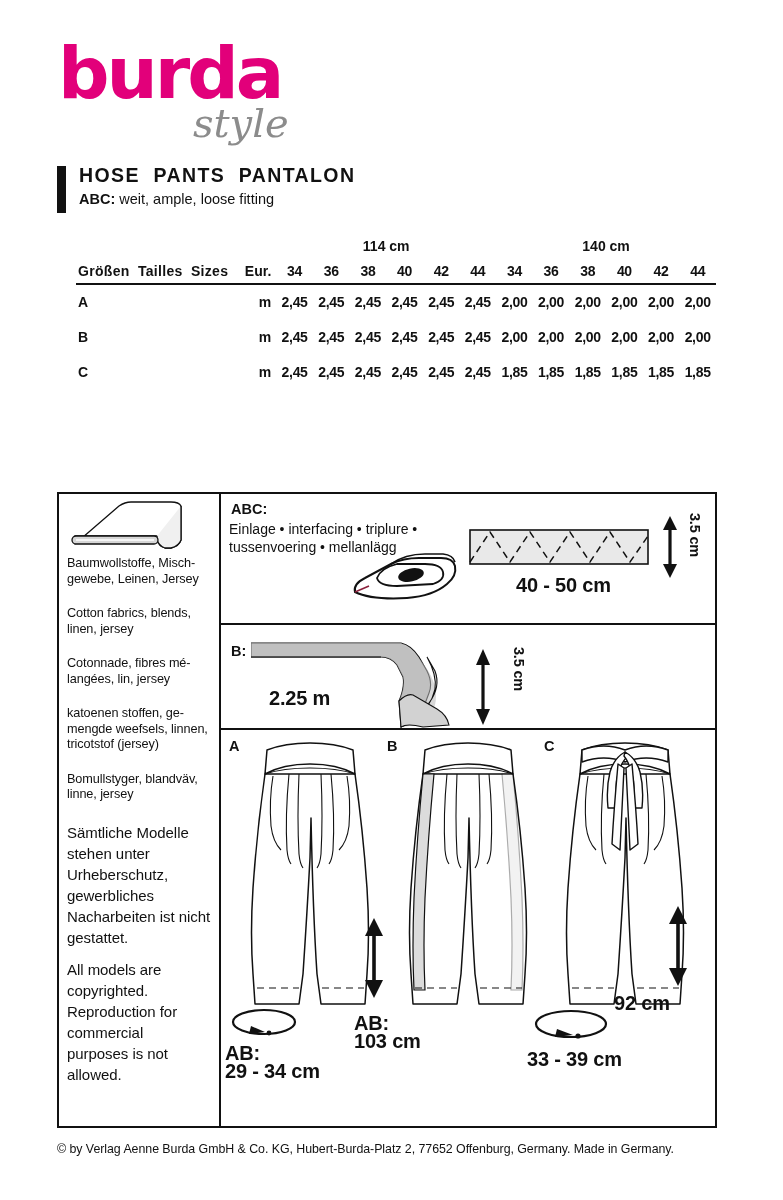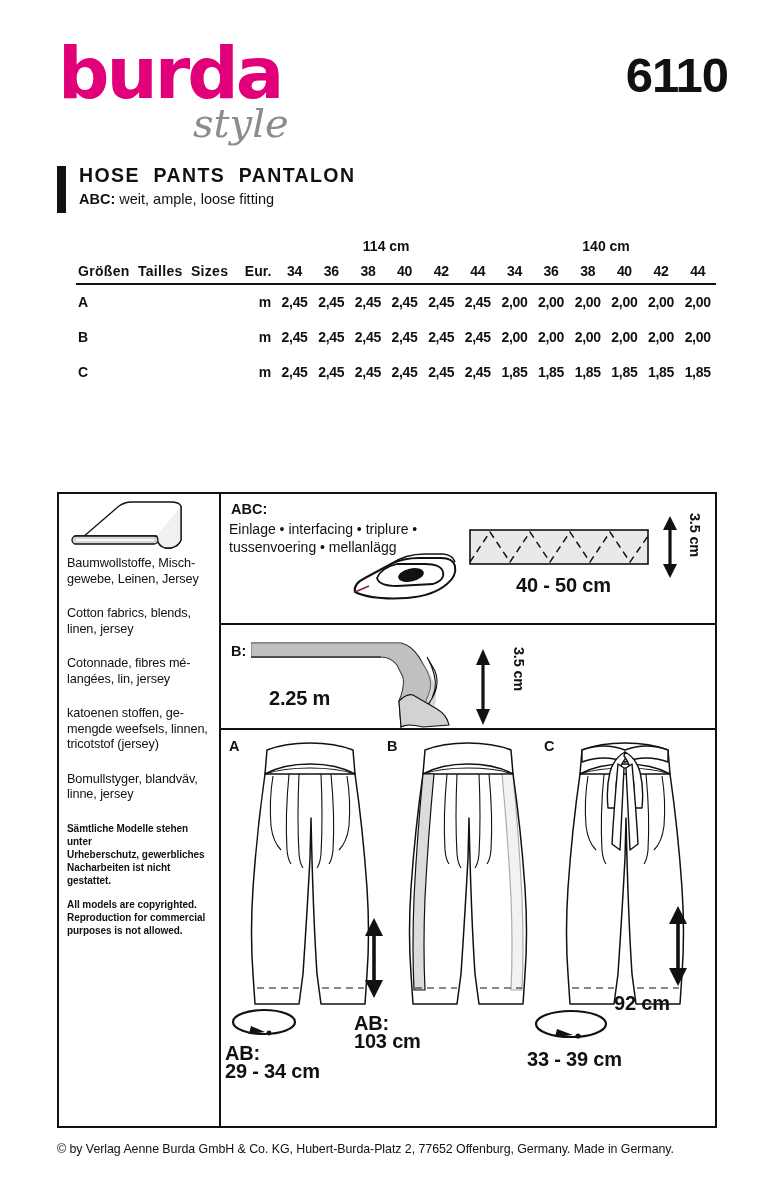--- a/index.html
+++ b/index.html
@@ -127,23 +127,23 @@
     padding: 4px 8px 0 8px;
   }
   .bolt-icon { width: 146px; height: 52px; display: block; margin: 2px 0 4px 0; }
   .fab-text {
     font-size: 12.7px;
     line-height: 15.5px;
     margin-bottom: 19px;
     letter-spacing: -0.1px;
   }
   .copy-text {
-    font-size: 10px;
-    font-weight: bold;
-    line-height: 13px;
+    font-size: 15px;
+    font-weight: normal;
+    line-height: 21px;
     margin-bottom: 11px;
     letter-spacing: -0.05px;
   }
   #copy-block { margin-top: 8px; }
 
   
   #right-area {
     position: absolute; left: 162px; top: 0;
     width: 495.5px; height: 100%;
   }
@@ -205,21 +205,20 @@
 </head>
 <body>
 
 <div id="page">
 
   <div id="header">
     <div id="logo-wrap">
       <div id="logo-burda">burda</div>
       <div id="logo-style">style</div>
     </div>
-    <div id="pattern-number">6110</div>
   </div>
 
   <div id="title-block">
     <div id="title-bar"></div>
     <div id="title-main">HOSE  PANTS  PANTALON</div>
     <div id="title-sub"><b>ABC:</b><span> weit, ample, loose fitting</span></div>
   </div>
 
   <table id="fabric-table">
     <tbody>

